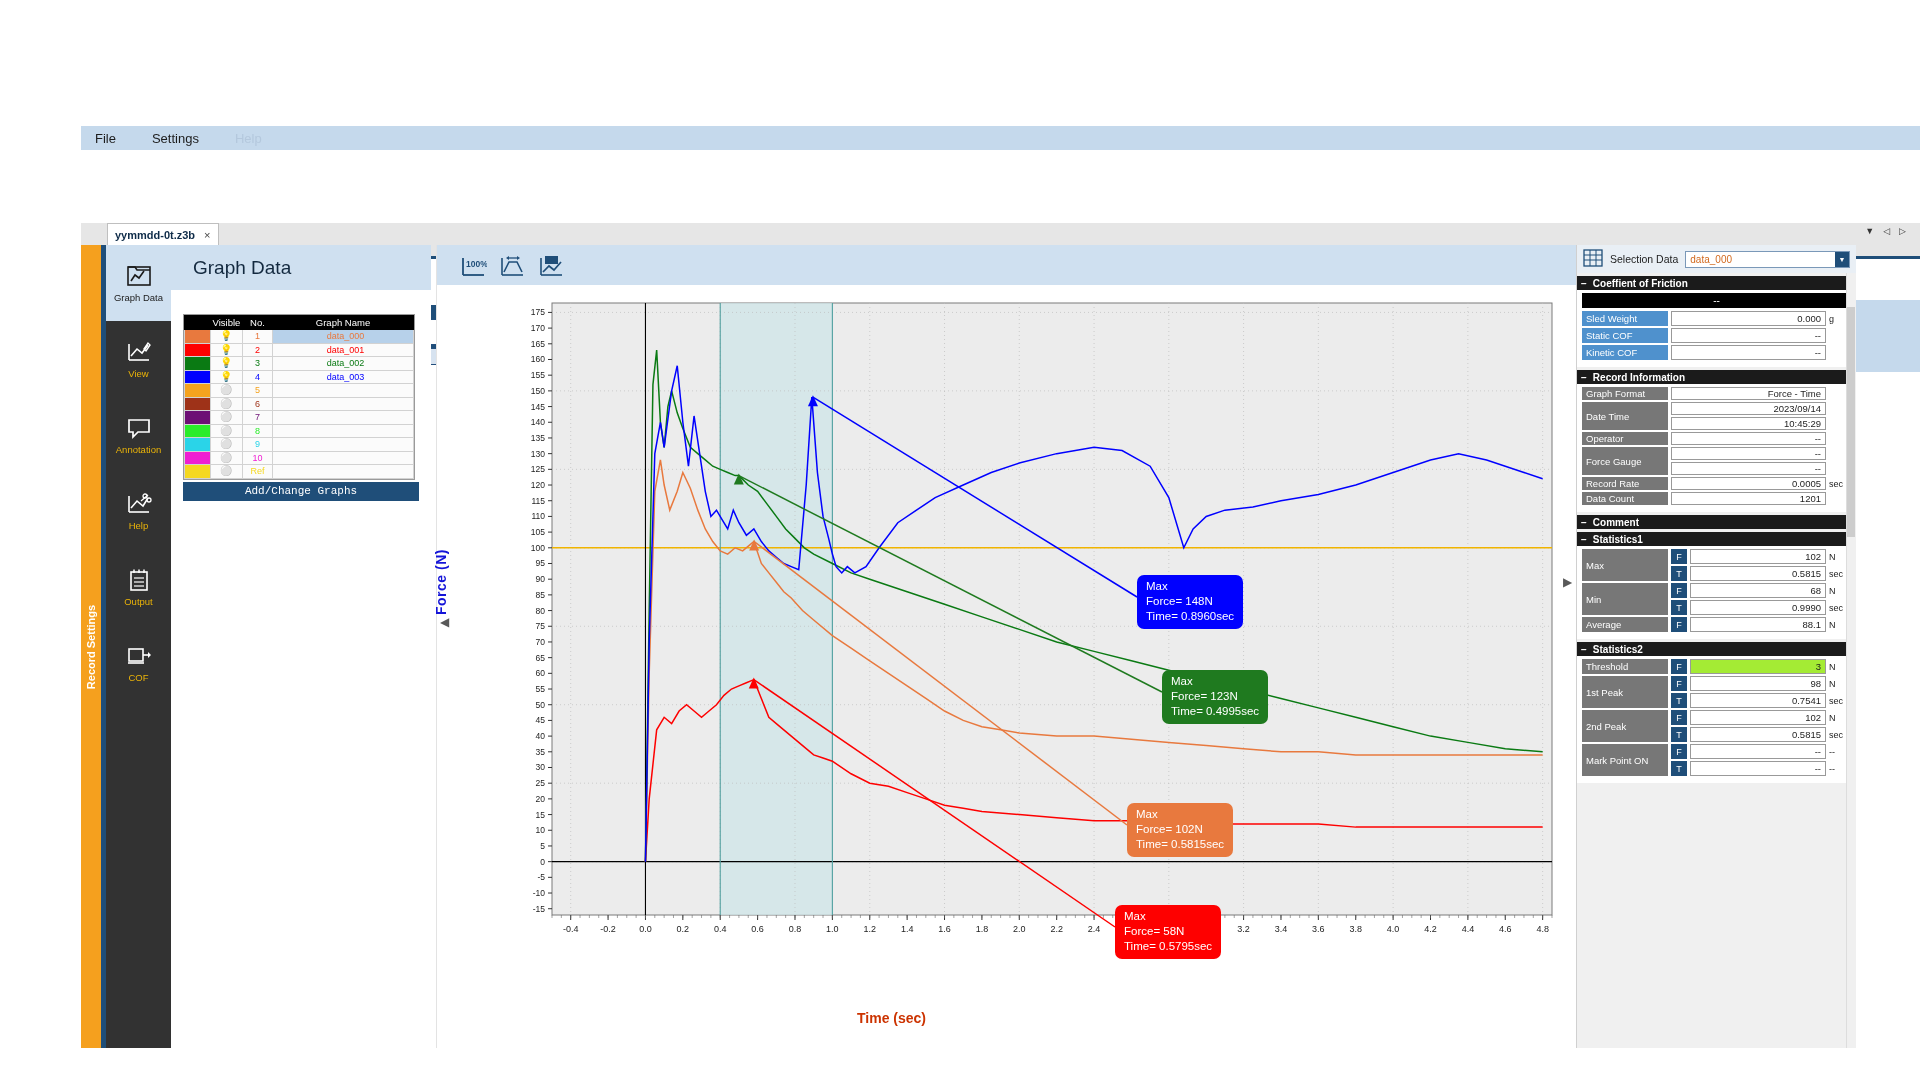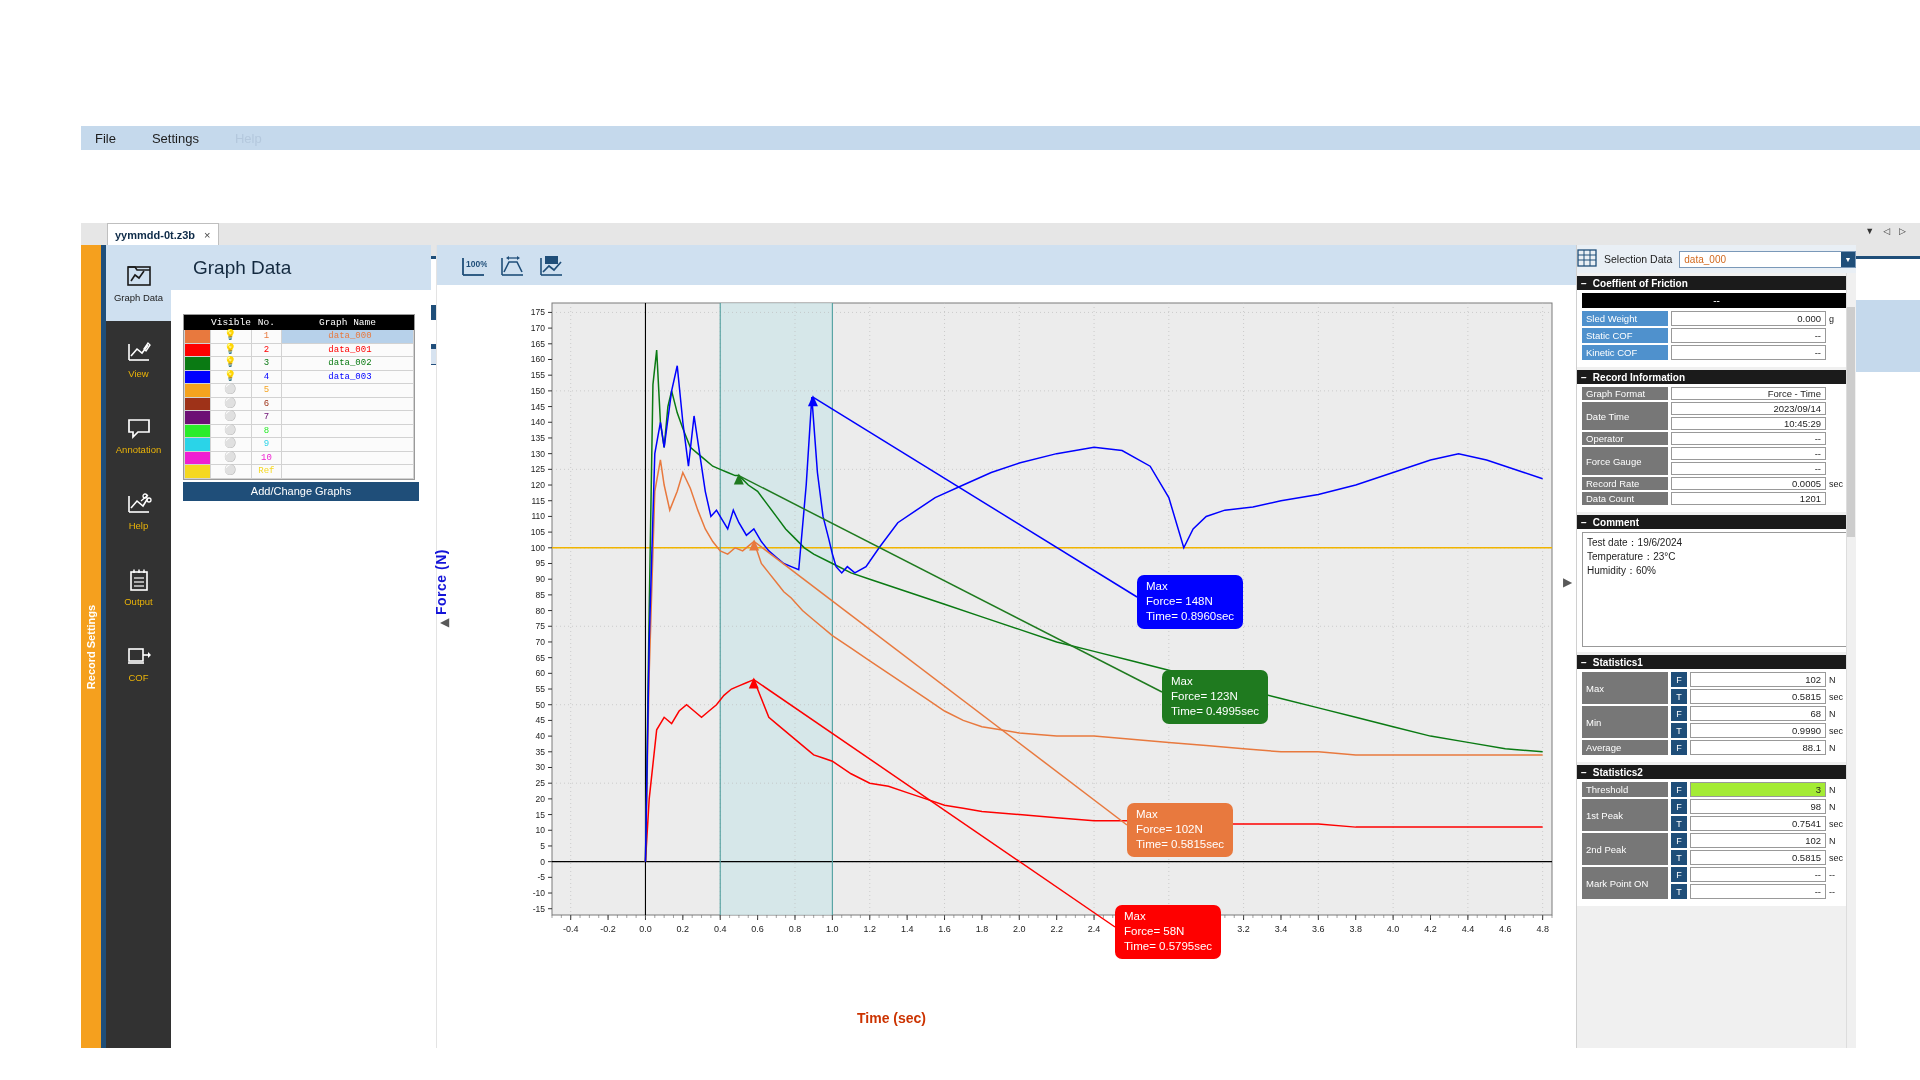--- a/index.html
+++ b/index.html
@@ -90,35 +90,35 @@
   .navitem.active{ background:#cfe0f0; color:#1b1b1b; }
   .navitem .nlabel{ font-size:9.5px; }
   .navicon svg{ display:block; }
 
   
   #graphdata-panel{
     position:absolute; left:171px; top:245px; width:260px; height:803px; background:#ffffff;
   }
   #gd-header{ height:45px; background:#cfe0f0; display:flex; align-items:center; padding-left:22px; }
   #gd-header .h1{ font-size:19px; color:#13293f; }
-  #gd-table-wrap{ margin:24px 16px 0 12px; border:1px solid #9a9a9a;font-family:Liberation Mono, monospace; }
+  #gd-table-wrap{ margin:24px 16px 0 12px; border:1px solid #9a9a9a; }
   table.gdt{ width:100%; border-collapse:collapse; }
   table.gdt th{
     background:#000000; color:#ffffff; font-size:9.5px; font-weight:normal; height:14px; border:1px solid #000;
   }
   table.gdt td{ border:1px solid #d2d2d2; height:13.5px; font-size:9px; text-align:center; }
   td.colorcell{ width:26px; padding:0; border:1px solid #ffffff; }
   td.viscell{ width:32px; background:#fbfbfb; }
   td.nocell{ width:30px; background:#fbfbfb; }
   td.namecell{ text-align:left; padding-left:5px; background:#fbfbfb; }
   tr.selected td.namecell{ background:#b7d1ea; }
   .bulb{ font-size:10px; line-height:10px; }
   #addchange{
     margin:2px 12px 0 12px; background:#1f4e79; color:#ffffff; font-size:11px;
-    height:19px; display:flex; align-items:center; justify-content:center;
+    height:19px; display:flex; align-items:center; justify-content:center;font-family:Liberation Mono, monospace;
   }
 
   
   #chart-area{
     position:absolute; left:436px; top:245px; width:1140px; height:803px; background:#ffffff;
     border-left:1px solid #e3e3e3;
   }
   #chart-toolbar{ height:40px; background:#cfe0f0; display:flex; align-items:center; padding-left:21px; gap:9px;}
   .tbtn{ width:30px; height:28px; display:flex; align-items:flex-end; justify-content:center; }
   #chart-canvas-wrap{ position:relative; width:100%; height:763px; background:#ffffff; }
@@ -132,21 +132,21 @@
   }
   .collapse-arrow{
     position:absolute; font-size:12px; color:#595959;
   }
 
   
   #right-panel{
     position:absolute; left:1576px; top:245px; width:280px; height:803px; background:#f0f0f0;
     border-left:1px solid #d0d0d0; font-size:10px;
   }
-  #rp-top{ height:28px; background:#e9eff5; display:flex; align-items:center; gap:7px; padding:0 0; }
+  #rp-top{ height:28px; background:#e9eff5; display:flex; align-items:center; gap:7px; padding:0 6px; }
   #rp-top .seltext{ font-size:10.5px; color:#1d1d1d; }
   #sel-combo{
     flex:1; height:17px; background:#ffffff; border:1px solid #7a98b8; display:flex; align-items:center;
     justify-content:space-between; padding-left:4px;
   }
   #sel-combo .cval{ font-size:10px; color:#d2691e; }
   #sel-combo .carrow{ width:14px; height:15px; background:#1f4e79; color:#fff; font-size:7px; display:flex; align-items:center; justify-content:center;}
 
   .sect-header{
     background:#1b1b1b; color:#ffffff; font-size:10px; font-weight:bold; height:14px;
@@ -814,27 +814,20 @@
           <div class="fcolstack">
             <div class="fval">1201</div>
           </div>
           <div class="funit"></div>
         </div>
       </div>
       <div class="sect-header">
         <span>−</span>
         <span>Comment</span>
       </div>
-      <div class="sect-body">
-        <div id="comment-box">
-          <div>Test date：19/6/2024</div>
-          <div>Temperature：23°C</div>
-          <div>Humidity：60%</div>
-        </div>
-      </div>
       <div class="sect-header">
         <span>−</span>
         <span>Statistics1</span>
       </div>
       <div class="sect-body">
         <div class="frow">
           <div class="grouplabel">Max</div>
           <div class="fcolstack">
             <div style="display:flex;gap:3px;">
               <div class="ftag">F</div>

